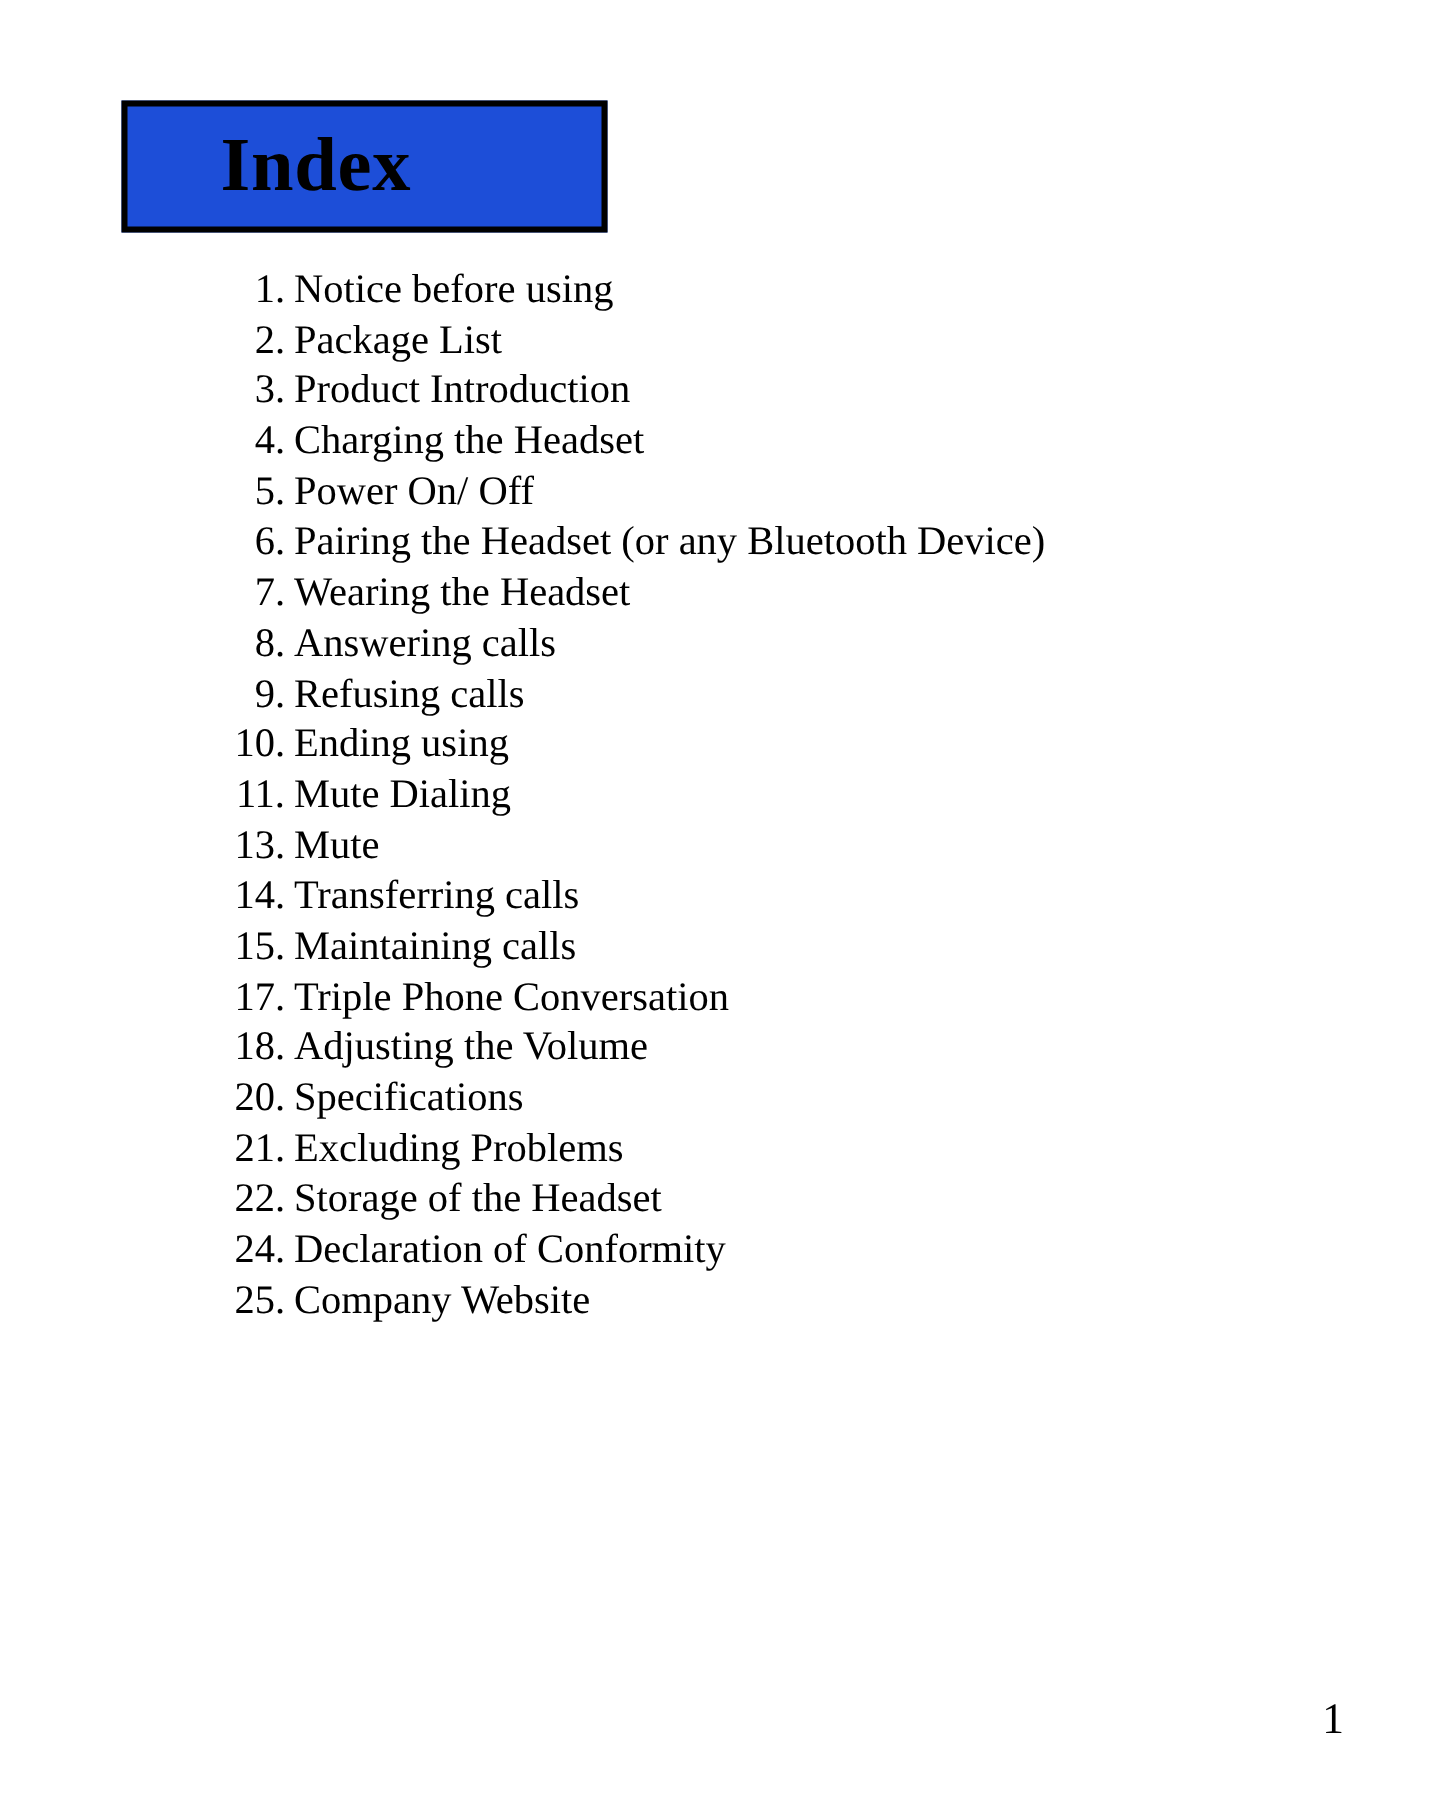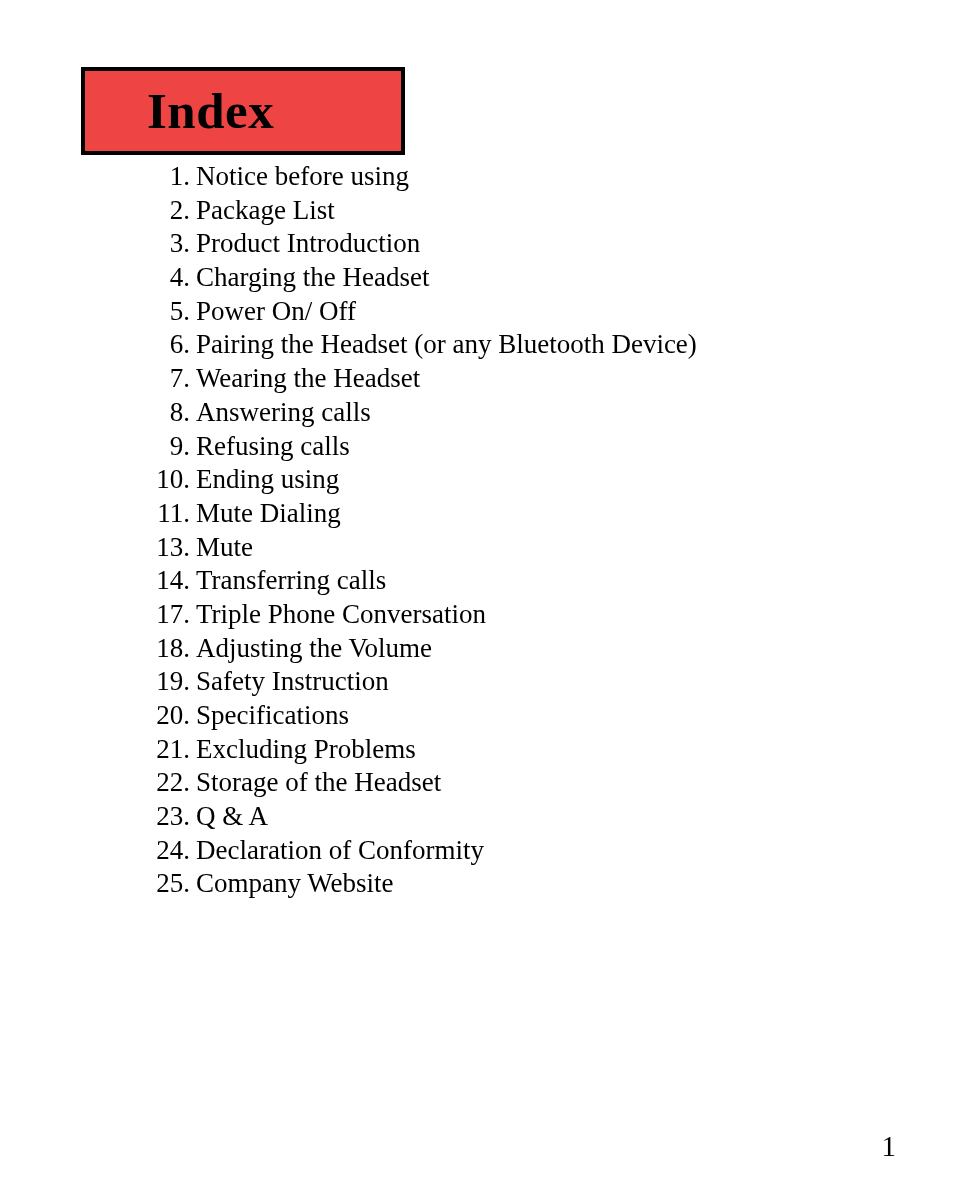--- a/index.html
+++ b/index.html
@@ -18,39 +18,39 @@
 
   
   #title-box {
     position: absolute;
     left: 81px;
     top: 67px;
     width: 324px;
     height: 88px;
     box-sizing: border-box;
     border: 4px solid #000000;
-    background: #ef4444;
+    background: #1d4ed8;
   }
   #title-text {
     position: absolute;
     left: 62px;
     top: 50%;
     transform: translateY(-50%);
     font-size: 51px;
     font-weight: bold;
     line-height: 1;
     letter-spacing: 0.5px;
     white-space: nowrap;
   }
 
   
   #index-list {
     position: absolute;
     left: 0;
-    top: 160px;
+    top: 176px;
     width: 882px;
     list-style: none;
     margin: 0;
     padding: 0;
   }
   #index-list li {
     height: 33.7px;
     line-height: 33.7px;
     font-size: 27px;
     white-space: nowrap;
@@ -92,24 +92,23 @@
     <li><span class="item-number">4.</span><span class="item-label">Charging the Headset</span></li>
     <li><span class="item-number">5.</span><span class="item-label">Power On/ Off</span></li>
     <li><span class="item-number">6.</span><span class="item-label">Pairing the Headset (or any Bluetooth Device)</span></li>
     <li><span class="item-number">7.</span><span class="item-label">Wearing the Headset</span></li>
     <li><span class="item-number">8.</span><span class="item-label">Answering calls</span></li>
     <li><span class="item-number">9.</span><span class="item-label">Refusing calls</span></li>
     <li><span class="item-number">10.</span><span class="item-label">Ending using</span></li>
     <li><span class="item-number">11.</span><span class="item-label">Mute Dialing</span></li>
     <li><span class="item-number">13.</span><span class="item-label">Mute</span></li>
     <li><span class="item-number">14.</span><span class="item-label">Transferring calls</span></li>
+    <li><span class="item-number">15.</span><span class="item-label">Maintaining calls</span></li>
     <li><span class="item-number">17.</span><span class="item-label">Triple Phone Conversation</span></li>
     <li><span class="item-number">18.</span><span class="item-label">Adjusting the Volume</span></li>
-    <li><span class="item-number">19.</span><span class="item-label">Safety Instruction</span></li>
     <li><span class="item-number">20.</span><span class="item-label">Specifications</span></li>
     <li><span class="item-number">21.</span><span class="item-label">Excluding Problems</span></li>
     <li><span class="item-number">22.</span><span class="item-label">Storage of the Headset</span></li>
-    <li><span class="item-number">23.</span><span class="item-label">Q &amp; A</span></li>
     <li><span class="item-number">24.</span><span class="item-label">Declaration of Conformity</span></li>
     <li><span class="item-number">25.</span><span class="item-label">Company Website</span></li>
   </ul>
 
 <div id="page-number">1</div>
 
 </body></html>

